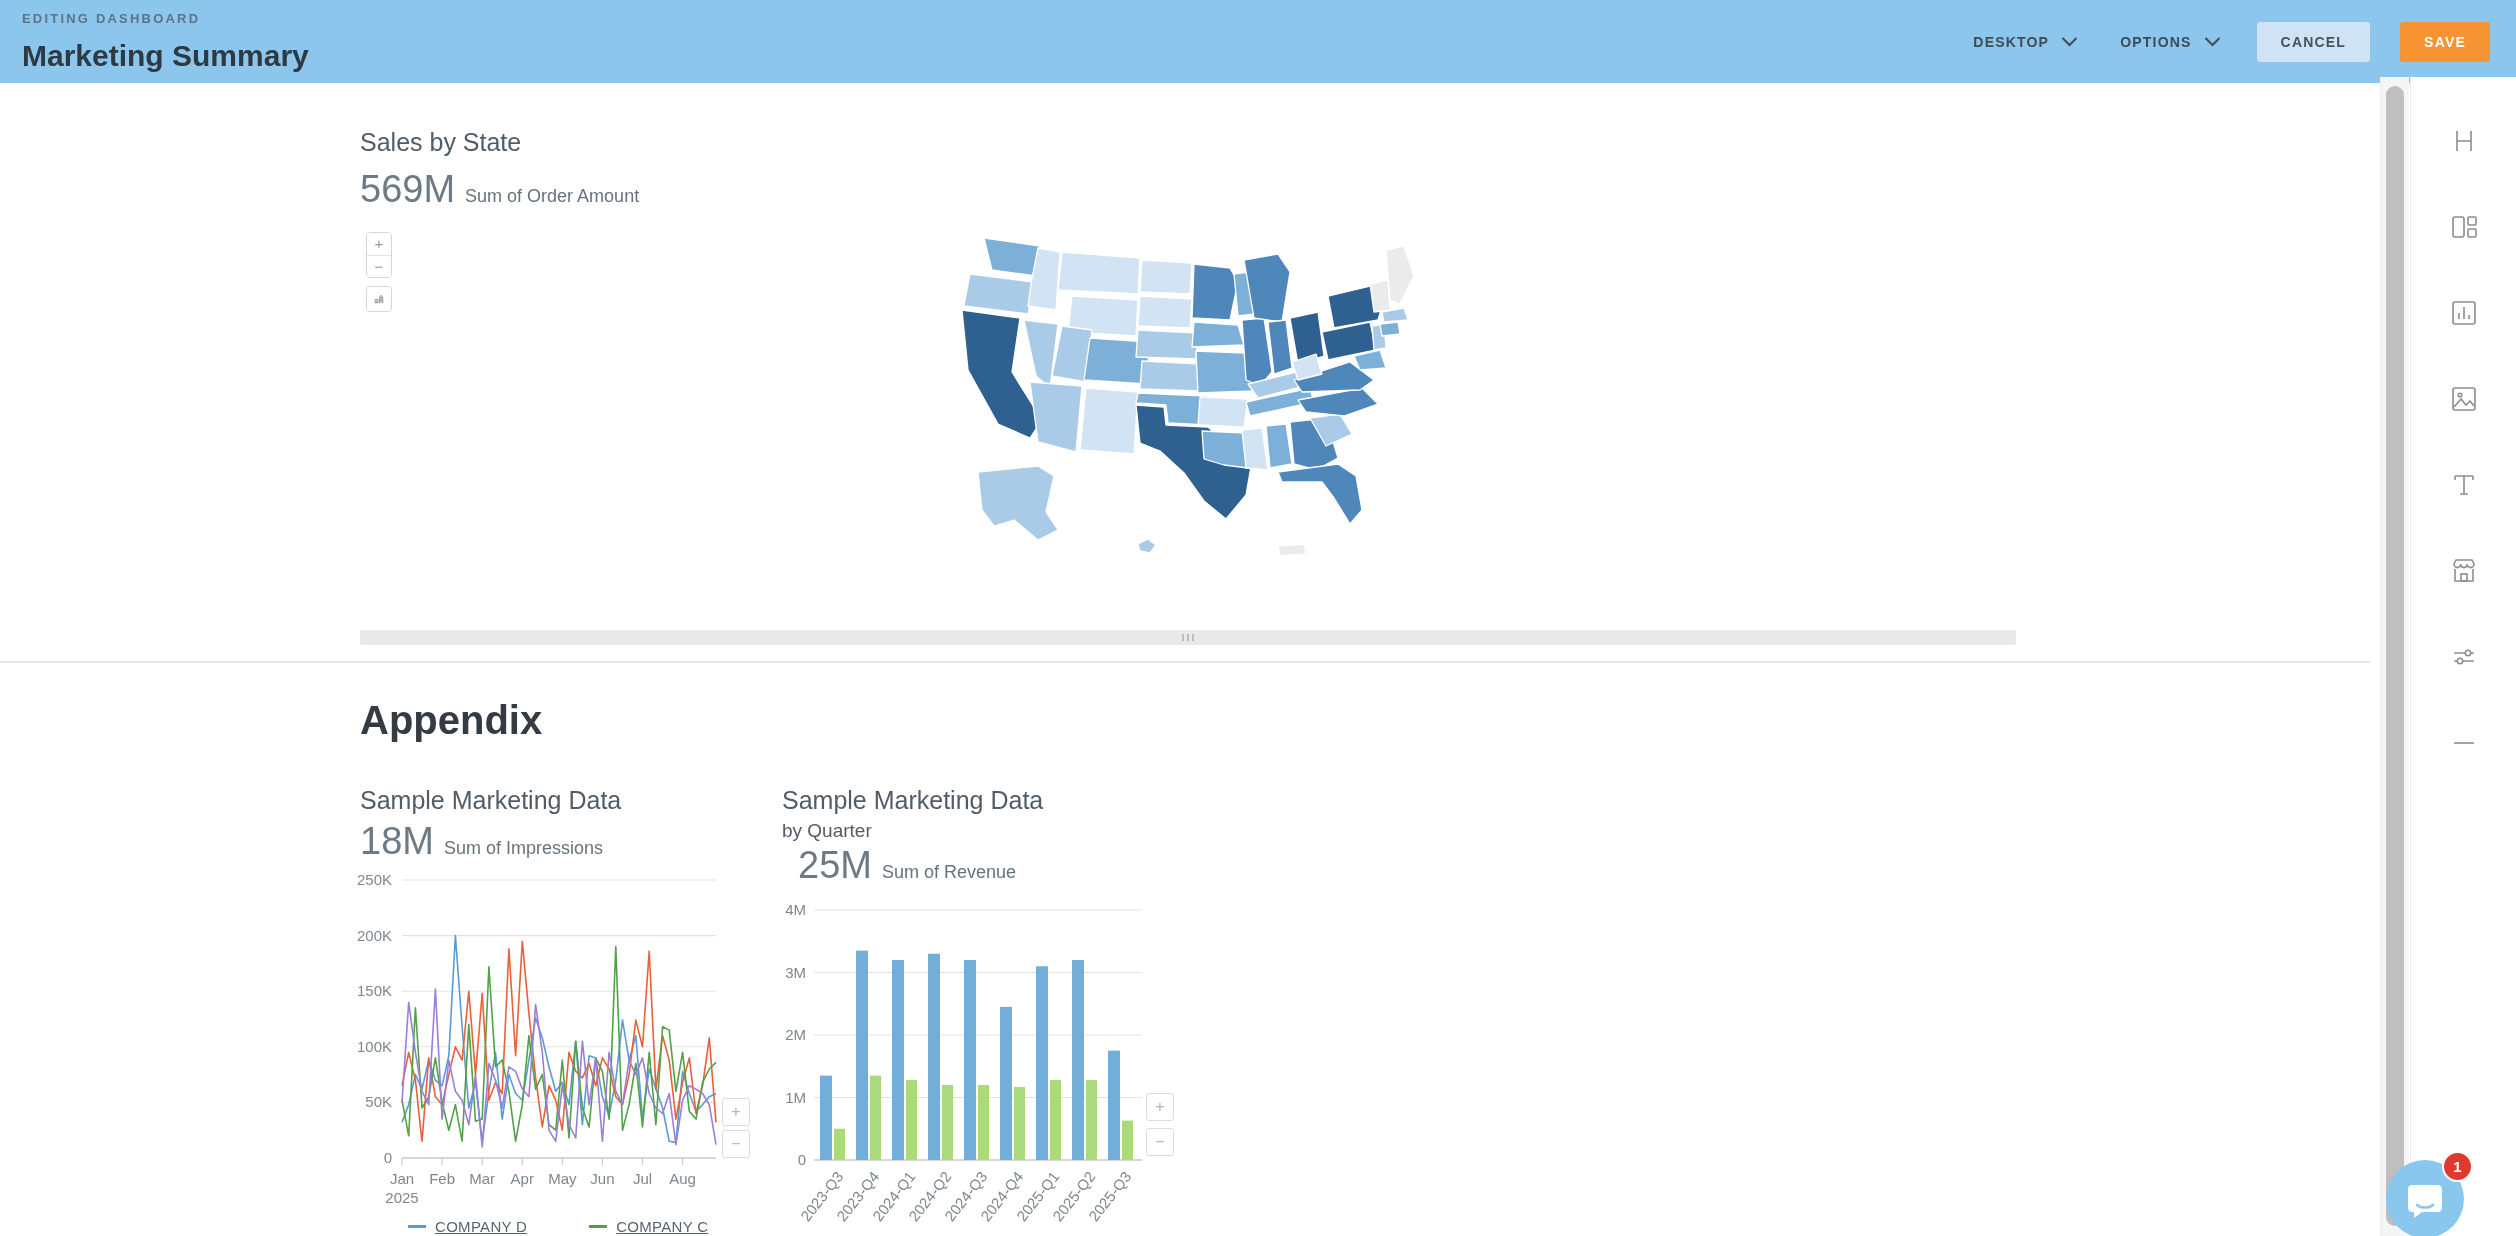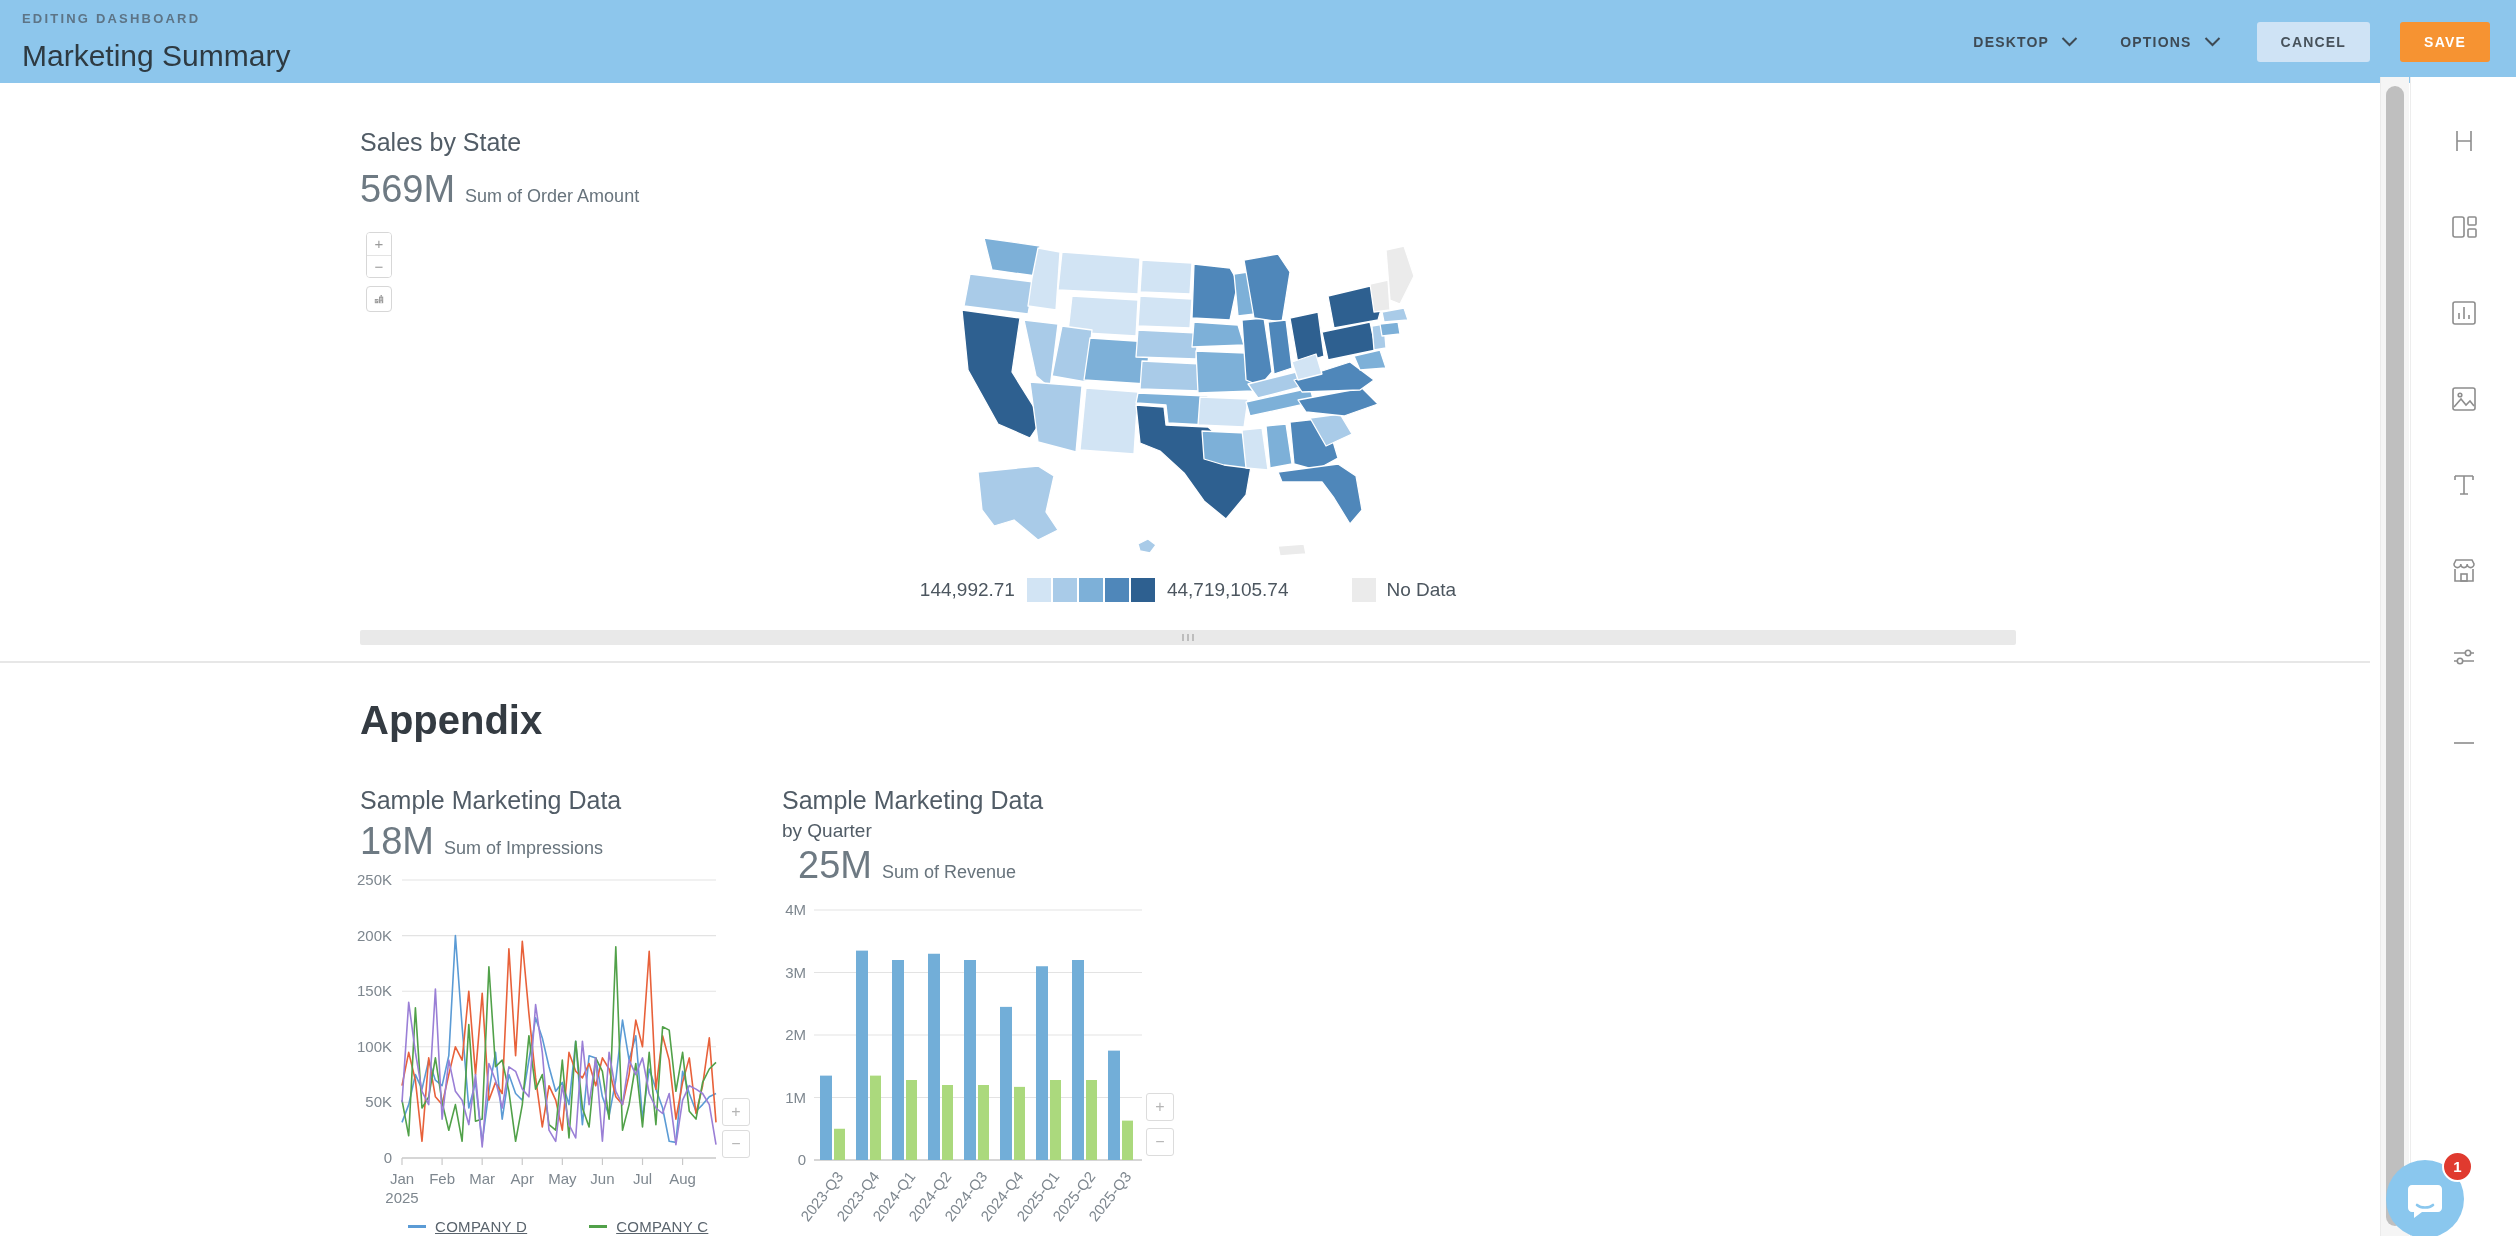--- a/index.html
+++ b/index.html
@@ -3,21 +3,21 @@
 <meta charset="utf-8">
 <style>
   html,body{margin:0;padding:0;}
   body{width:2516px;height:1236px;overflow:hidden;position:relative;background:#fff;
        font-family:"Liberation Sans",sans-serif;-webkit-font-smoothing:antialiased;}
   
   .header{position:absolute;left:0;top:0;width:2516px;height:83px;background:#8dc6ec;
           display:flex;justify-content:space-between;align-items:center;box-sizing:border-box;}
   .h-left{padding-left:22px;}
   .crumb{font-size:13px;letter-spacing:2.2px;color:#5d7486;font-weight:600;}
-  .page-title{font-size:30px;color:#2e3a42;font-weight:400;margin:13px 0 0;line-height:1.1;}
+  .page-title{font-size:30px;color:#2e3a42;font-weight:700;margin:13px 0 0;line-height:1.1;}
   .h-right{display:flex;align-items:center;gap:30px;padding-right:26px;}
   .hdd{display:flex;align-items:center;gap:12px;background:none;border:none;cursor:pointer;
        font-family:inherit;font-size:14px;font-weight:700;letter-spacing:1.2px;color:#3e4a54;}
   .btn{border:none;border-radius:3px;font-family:inherit;font-size:14px;font-weight:700;
        letter-spacing:1.2px;padding:12px 24px;cursor:pointer;}
   .btn-cancel{background:#cfe3f5;color:#47525b;}
   .btn-save{background:#f69332;color:#fff;}
   
   .card{position:absolute;}
   .card-title{font-size:25px;font-weight:400;color:#515c66;margin:0;line-height:1.15;}
@@ -181,33 +181,20 @@
       <polygon points="442,100 464,96 468,108 444,110" fill="#a9cbe8"></polygon>
       <polygon points="440,112 458,110 460,122 442,124" fill="#7db0d8"></polygon>
       <polygon points="430,72 448,68 450,98 434,100" fill="#ebebeb"></polygon>
       <polygon points="446,38 464,34 474,64 460,92 450,88" fill="#ebebeb"></polygon>
       <polygon points="38,260 98,254 114,264 106,300 118,318 98,328 74,308 54,314 42,298" fill="#a9cbe8"></polygon>
       <polygon points="198,332 208,327 216,333 210,341 200,339" fill="#a9cbe8"></polygon>
       <polygon points="338,334 364,332 366,342 340,344" fill="#ebebeb"></polygon>
     </g>
   </svg>
 
-  <div class="map-legend">
-    <span>144,992.71</span>
-    <span class="lg-swatches" id="lg-swatches">
-        <span class="sw" style="background: rgb(210, 228, 244);"></span>
-        <span class="sw" style="background: rgb(169, 203, 232);"></span>
-        <span class="sw" style="background: rgb(125, 176, 216);"></span>
-        <span class="sw" style="background: rgb(79, 135, 186);"></span>
-        <span class="sw" style="background: rgb(46, 96, 144);"></span>
-      </span>
-    <span>44,719,105.74</span>
-    <span class="lg-nd-swatch" id="lg-nd-swatch" style="background: rgb(235, 235, 235);"></span>
-    <span>No Data</span>
-  </div>
 </section>
 
 <div class="row-divider">
   <span class="grip-dot"></span>
   <span class="grip-dot"></span>
   <span class="grip-dot"></span>
 </div>
 <div class="hairline"></div>
 
 <h2 class="appendix">Appendix</h2>

